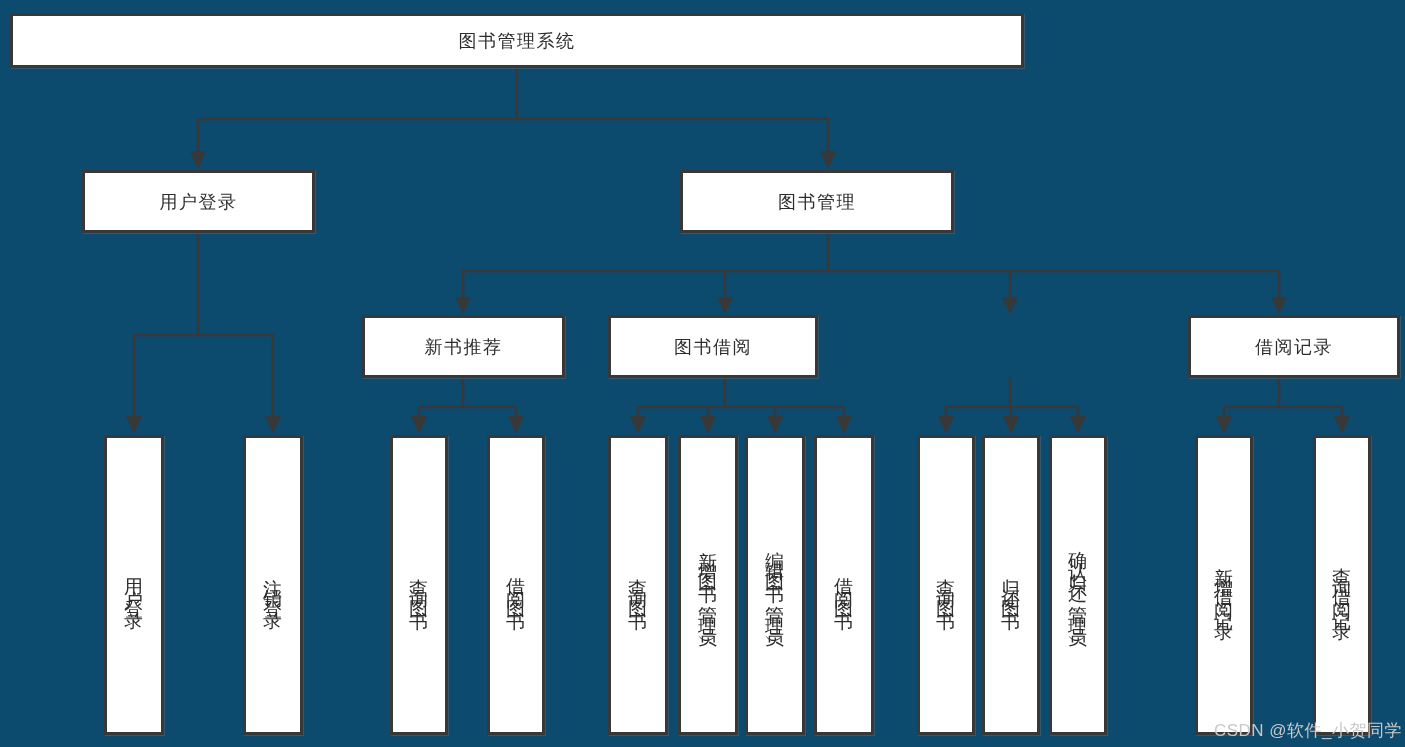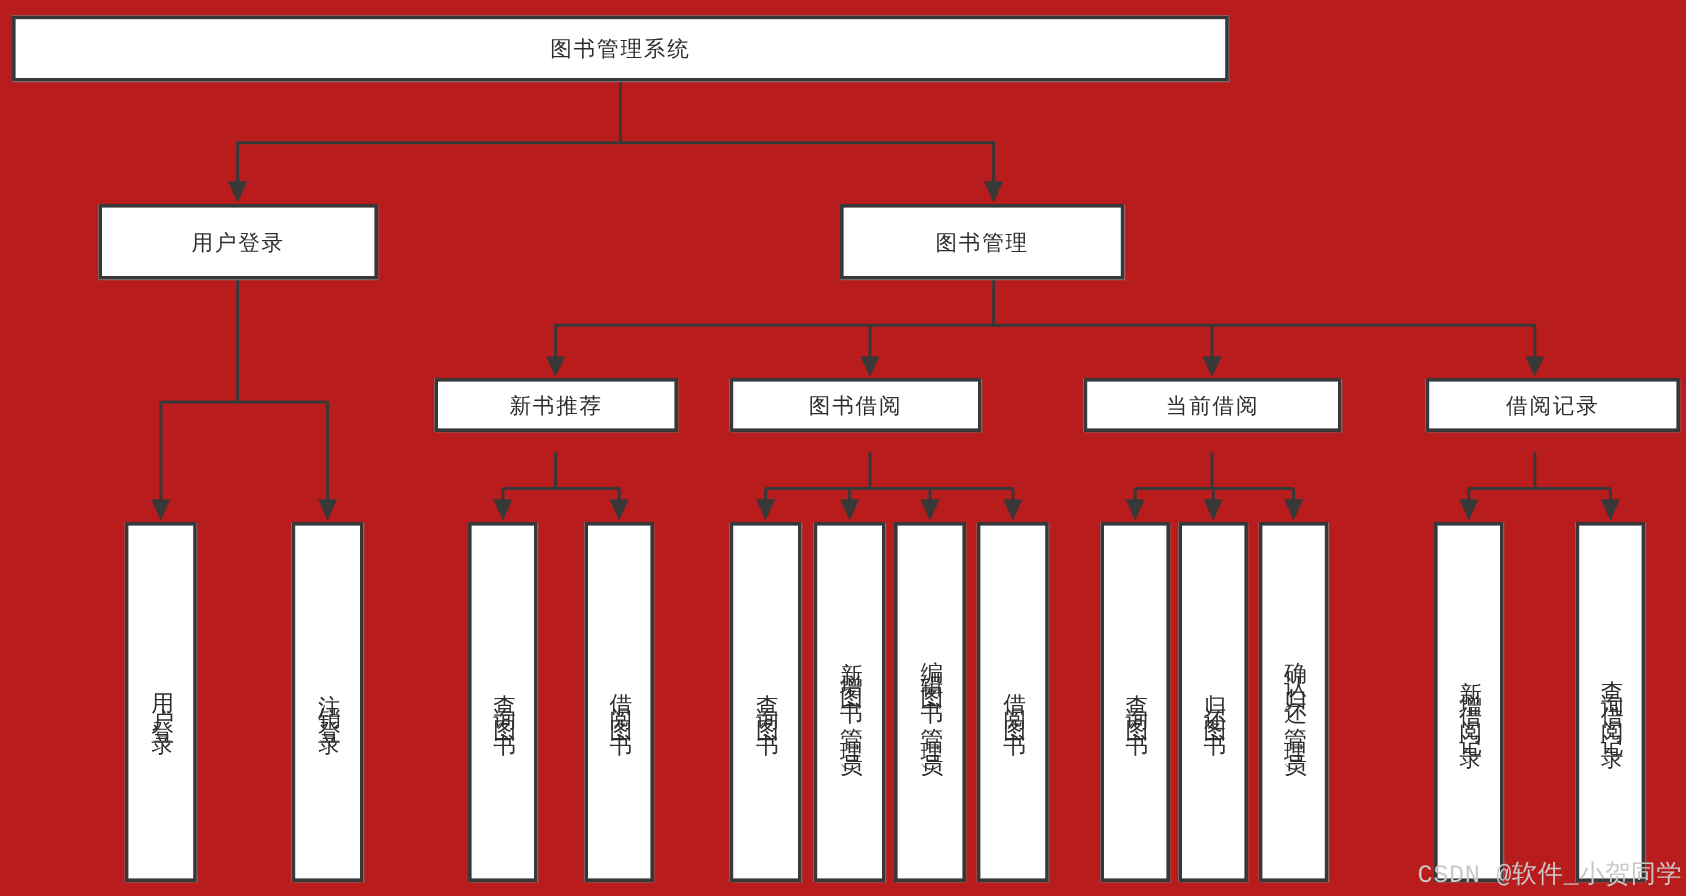--- a/index.html
+++ b/index.html
@@ -1,44 +1,44 @@
 <!DOCTYPE html>
 <html><head>
 <meta charset="utf-8">
 <style>
   html,body{margin:0;padding:0;background:#fff;}
   .stage{
-    position:relative;width:1405px;height:747px;background:#b91c1c;
-    font-family:Liberation Mono, monospace;color:#2d2d2d;overflow:hidden;
+    position:relative;width:1405px;height:747px;background:#0c4a6e;
+    font-family:Liberation Sans, sans-serif;color:#2d2d2d;overflow:hidden;
   }
   svg.wires{position:absolute;left:0;top:0;z-index:1;}
   .ln{stroke:#383838;stroke-width:2.5;fill:none;}
   .ah{fill:#383838;stroke:none;}
   .node{
     position:absolute;z-index:2;background:#ffffff;
     border:3px solid #383838;box-sizing:border-box;
     display:flex;align-items:center;justify-content:center;
     font-size:18px;letter-spacing:1.5px;white-space:nowrap;
     box-shadow:1px 1px 0 rgba(120,120,120,.35);
   }
   .lvl{top:170px;height:63px;}
-  .lvl3{top:315px;height:45px;}
+  .lvl3{top:315px;height:63px;}
   .leaf{
     position:absolute;z-index:2;top:435px;height:300px;background:#ffffff;
     border:3px solid #383838;box-sizing:border-box;
     display:flex;align-items:center;justify-content:center;
     box-shadow:1px 1px 0 rgba(120,120,120,.35);
   }
   .vtext{
     writing-mode:vertical-rl;text-orientation:mixed;
     font-size:19px;letter-spacing:11px;line-height:1;white-space:nowrap;
   }
   .watermark{
     position:absolute;right:3px;bottom:5px;z-index:3;
-    font-size:21px;color:#c8c8c8;letter-spacing:.5px;white-space:nowrap;
+    font-size:17px;color:#c8c8c8;letter-spacing:.5px;white-space:nowrap;
   }
 </style>
 </head>
 <body>
 
 <div class="stage">
 
   <svg class="wires" width="1405" height="747" viewBox="0 0 1405 747">
 
     <line class="ln" x1="517" y1="68" x2="517" y2="120"></line>
@@ -97,25 +97,24 @@
     <line class="ln" x1="1224" y1="407" x2="1342" y2="407"></line>
     <line class="ln" x1="1224" y1="407" x2="1224" y2="417"></line>
     <polygon class="ah" points="1216,416 1232,416 1224,434"></polygon>
     <line class="ln" x1="1342" y1="407" x2="1342" y2="417"></line>
     <polygon class="ah" points="1334,416 1350,416 1342,434"></polygon>
   </svg>
 
   <div class="node" style="left:10px;top:13px;width:1014px;height:55px">图书管理系统</div>
 
   <div class="node lvl" style="left:82px;width:233px">用户登录</div>
-  <div class="node lvl" style="left:700px;width:237px">图书管理</div>
+  <div class="node lvl" style="left:680px;width:274px">图书管理</div>
 
   <div class="node lvl3" style="left:362px;width:203px">新书推荐</div>
   <div class="node lvl3" style="left:608px;width:210px">图书借阅</div>
-  <div class="node lvl3" style="left:903px;width:215px">当前借阅</div>
   <div class="node lvl3" style="left:1188px;width:212px">借阅记录</div>
 
   <div class="leaf" style="left:104px;width:60px">
     <span class="vtext">用户登录</span>
     </div>
   <div class="leaf" style="left:243px;width:60px">
     <span class="vtext">注销登录</span>
     </div>
 
   <div class="leaf" style="left:390px;width:58px">

